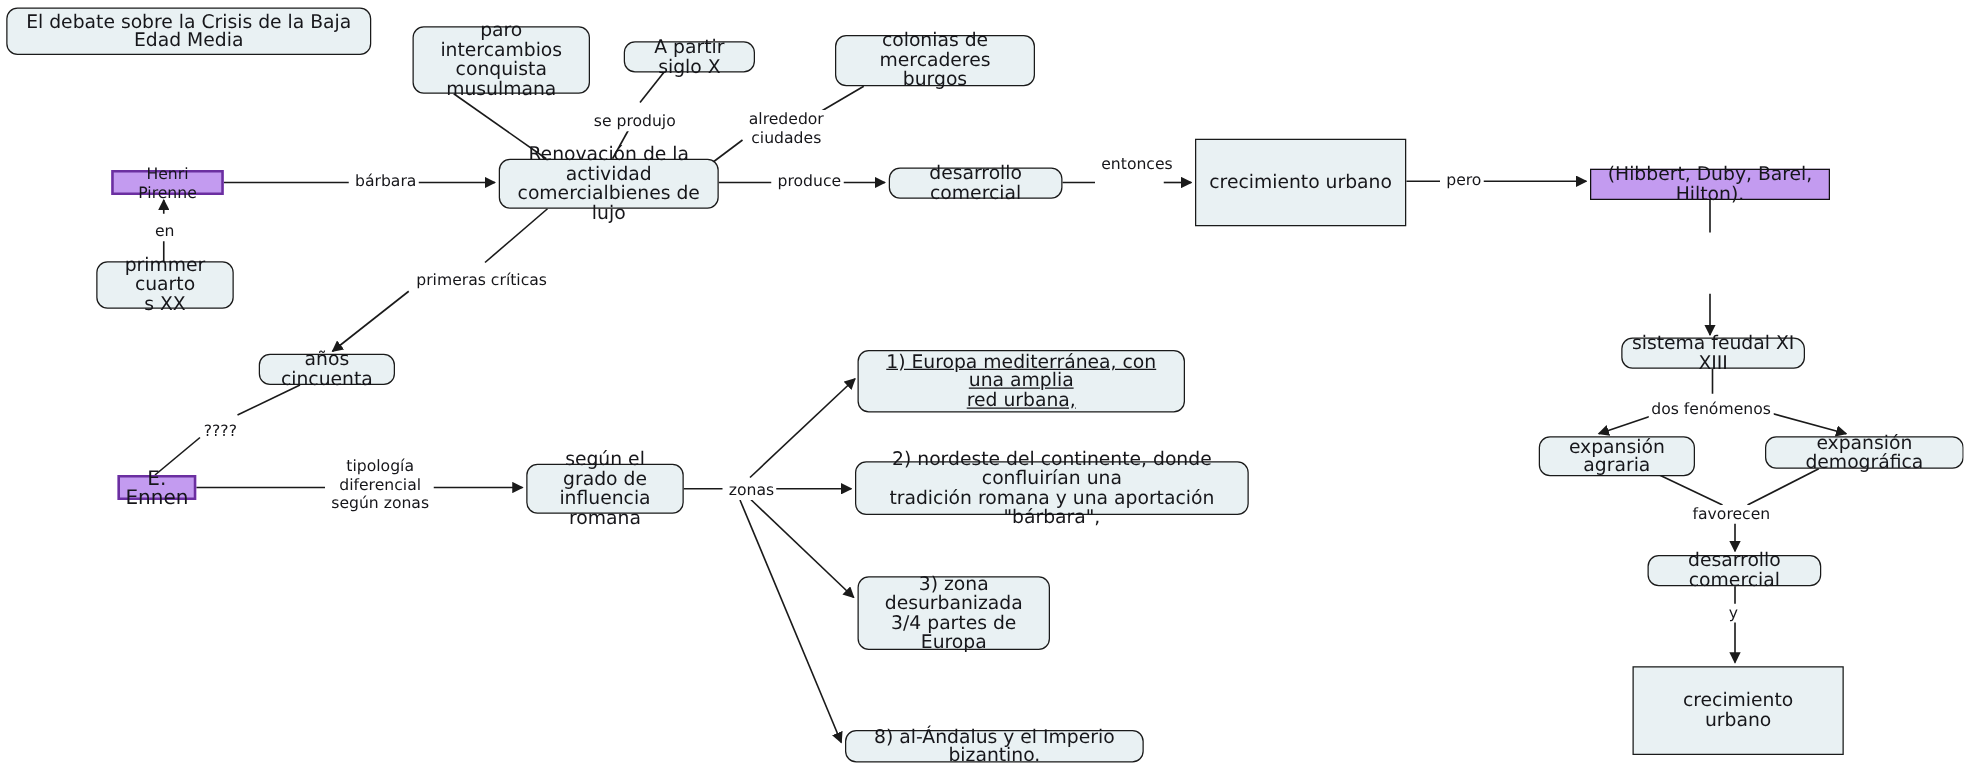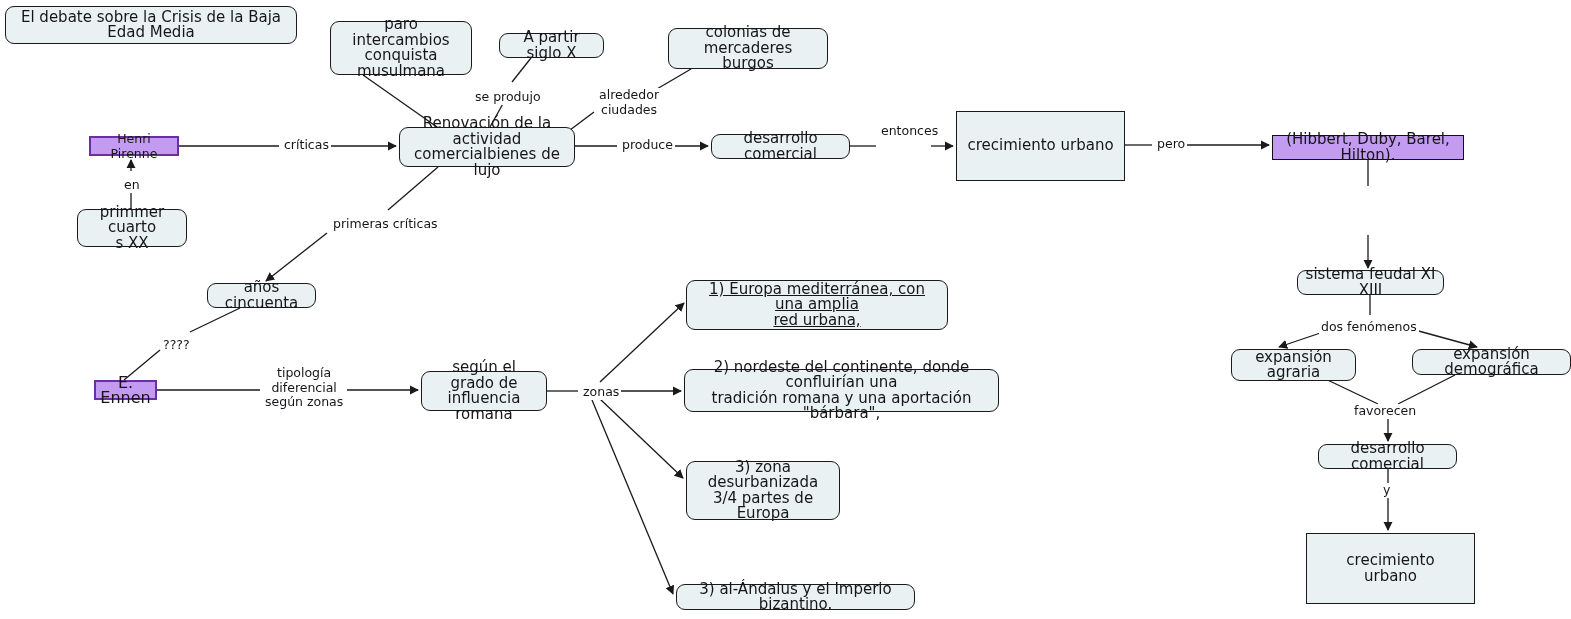--- a/index.html
+++ b/index.html
@@ -165,30 +165,30 @@
   <div class="node" style="left:421px;top:371px;width:126px;height:40px;">según el grado de
 influencia romana</div>
 
   <div class="node" style="left:686px;top:280px;width:262px;height:50px;text-decoration:underline;">1) Europa mediterránea, con una amplia
 red urbana,</div>
   <div class="node" style="left:684px;top:369px;width:315px;height:43px;">2) nordeste del continente, donde confluirían una
 tradición romana y una aportación "bárbara",</div>
   <div class="node" style="left:686px;top:461px;width:154px;height:59px;">3) zona desurbanizada
 3/4 partes de
 Europa</div>
-  <div class="node" style="left:676px;top:584px;width:239px;height:26px;">3) al-Ándalus y el Imperio bizantino.</div>
+  <div class="node" style="left:676px;top:584px;width:239px;height:26px;">8) al-Ándalus y el Imperio bizantino.</div>
 
   <div class="node" style="left:1297px;top:270px;width:147px;height:25px;">sistema feudal XI XIII</div>
   <div class="node" style="left:1231px;top:349px;width:125px;height:32px;">expansión agraria</div>
   <div class="node" style="left:1412px;top:349px;width:159px;height:26px;">expansión demográfica</div>
   <div class="node" style="left:1318px;top:444px;width:139px;height:25px;">desarrollo comercial</div>
   <div class="node rect" style="left:1306px;top:533px;width:169px;height:71px;">crecimiento
 urbano</div>
 
-  <div class="edge-label" style="left:282px;top:138px;">críticas</div>
+  <div class="edge-label" style="left:282px;top:138px;">bárbara</div>
   <div class="edge-label" style="left:473px;top:90px;">se produjo</div>
   <div class="edge-label" style="left:597px;top:88px;">alrededor
 ciudades</div>
   <div class="edge-label" style="left:620px;top:138px;">produce</div>
   <div class="edge-label" style="left:879px;top:124px;">entonces</div>
   <div class="edge-label" style="left:1155px;top:137px;">pero</div>
   <div class="edge-label" style="left:122px;top:178px;">en</div>
   <div class="edge-label" style="left:331px;top:217px;">primeras críticas</div>
   <div class="edge-label" style="left:161px;top:338px;">????</div>
   <div class="edge-label" style="left:263px;top:366px;">tipología

